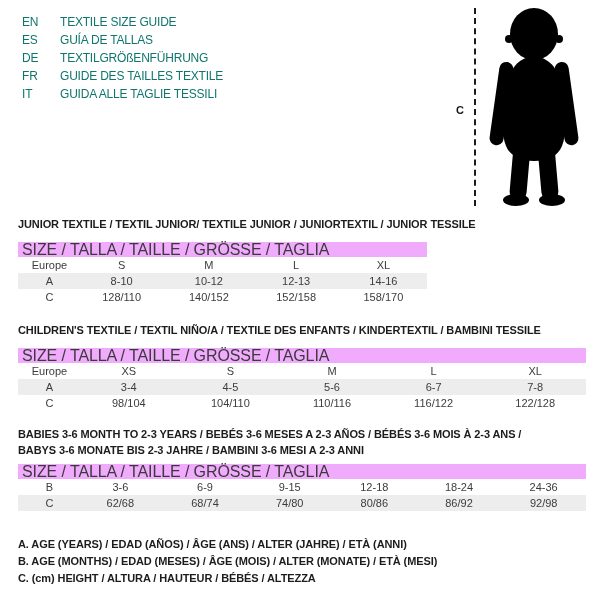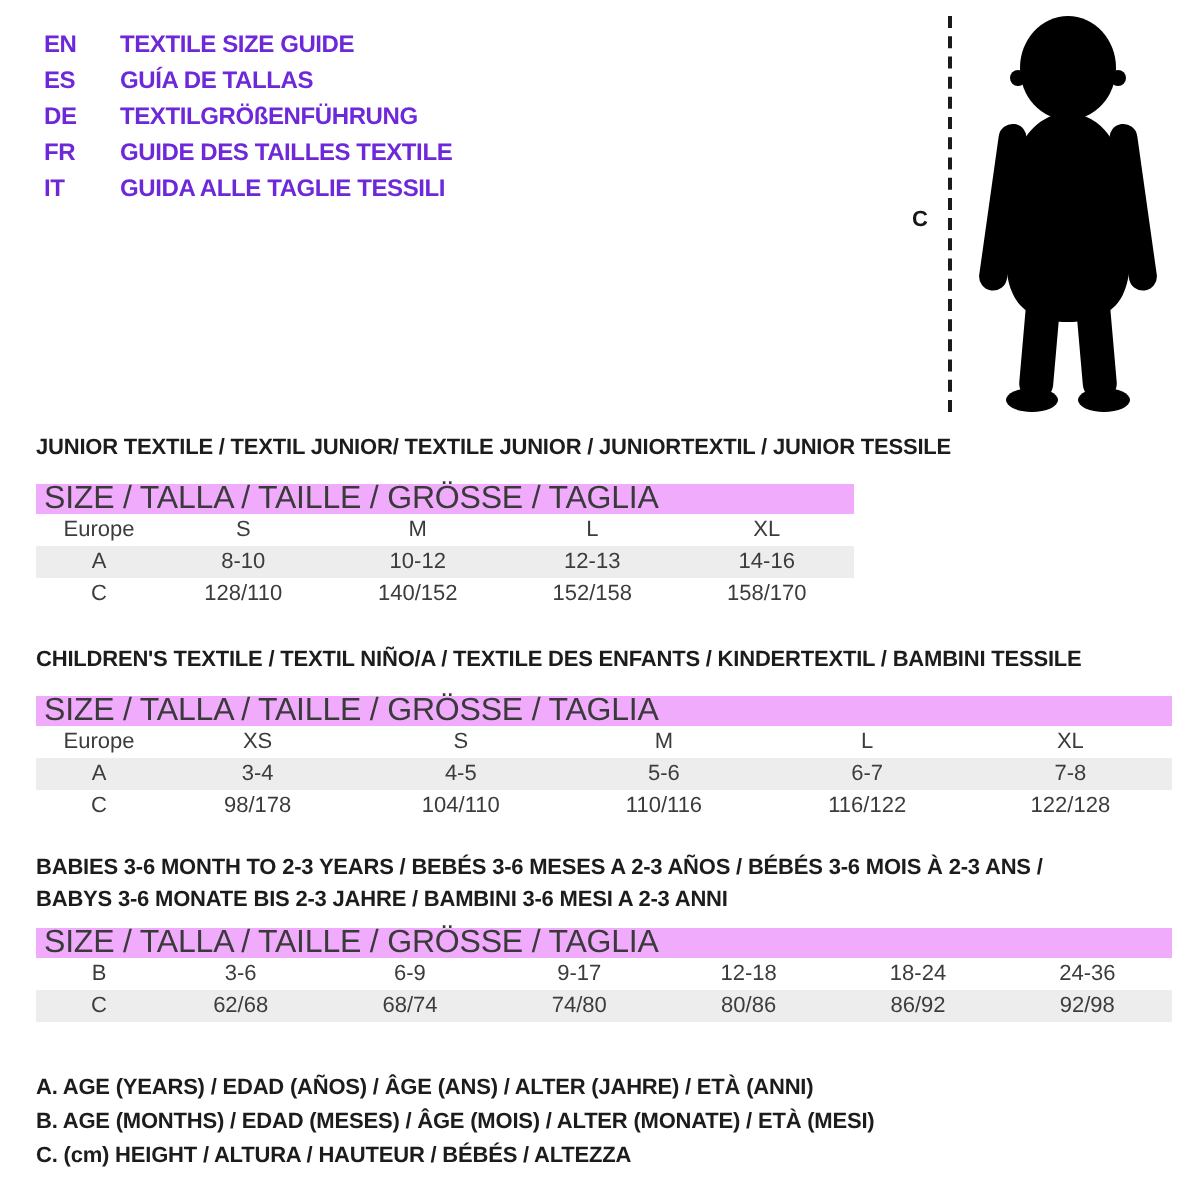--- a/index.html
+++ b/index.html
@@ -4,22 +4,22 @@
 <style>
   html,body { margin:0; padding:0; }
   body {
     width:600px; height:600px; background:#ffffff;
     font-family:"Liberation Sans", sans-serif;
     position:relative; overflow:hidden;
     -webkit-font-smoothing:antialiased;
   }
   
   .lang-block { position:absolute; top:13px; left:22px; }
-  .lang-row { display:flex; font-weight:bold; font-size:12px; line-height:18px;
-              color:#6d28d9; letter-spacing:-0.2px; }
+  .lang-row { display:flex; font-weight:normal; font-size:12px; line-height:18px;
+              color:#0f766e; letter-spacing:-0.2px; }
   .lang-code { width:38px; }
   
   .dash-line { position:absolute; left:474px; top:8px; height:198px;
                border-left:2px dashed #1a1a1a; }
   .c-label { position:absolute; left:456px; top:104px; font-weight:bold;
              font-size:11px; color:#161616; }
   .baby-svg { position:absolute; left:482px; top:6px; }
   
   .section { position:absolute; left:18px; }
   .sec-title { font-weight:bold; font-size:11px; line-height:16px;
@@ -131,39 +131,39 @@
     <div class="t-row cols5 stripe">
       <div class="t-cell t-label">A</div>
       <div class="t-cell">3-4</div>
       <div class="t-cell">4-5</div>
       <div class="t-cell">5-6</div>
       <div class="t-cell">6-7</div>
       <div class="t-cell">7-8</div>
     </div>
     <div class="t-row cols5">
       <div class="t-cell t-label">C</div>
-      <div class="t-cell">98/178</div>
+      <div class="t-cell">98/104</div>
       <div class="t-cell">104/110</div>
       <div class="t-cell">110/116</div>
       <div class="t-cell">116/122</div>
       <div class="t-cell">122/128</div>
     </div>
   </div>
 </div>
 
 <div class="section" id="sec-babies">
   <div class="sec-title">BABIES 3-6 MONTH TO 2-3 YEARS / BEBÉS 3-6 MESES A 2-3 AÑOS / BÉBÉS 3-6 MOIS À 2-3 ANS /</div>
   <div class="sec-title">BABYS 3-6 MONATE BIS 2-3 JAHRE / BAMBINI 3-6 MESI A 2-3 ANNI</div>
   <div class="size-table">
     <div class="size-bar">SIZE / TALLA / TAILLE / GRÖSSE / TAGLIA</div>
     <div class="t-row cols6">
       <div class="t-cell t-label">B</div>
       <div class="t-cell">3-6</div>
       <div class="t-cell">6-9</div>
-      <div class="t-cell">9-17</div>
+      <div class="t-cell">9-15</div>
       <div class="t-cell">12-18</div>
       <div class="t-cell">18-24</div>
       <div class="t-cell">24-36</div>
     </div>
     <div class="t-row cols6 stripe">
       <div class="t-cell t-label">C</div>
       <div class="t-cell">62/68</div>
       <div class="t-cell">68/74</div>
       <div class="t-cell">74/80</div>
       <div class="t-cell">80/86</div>

